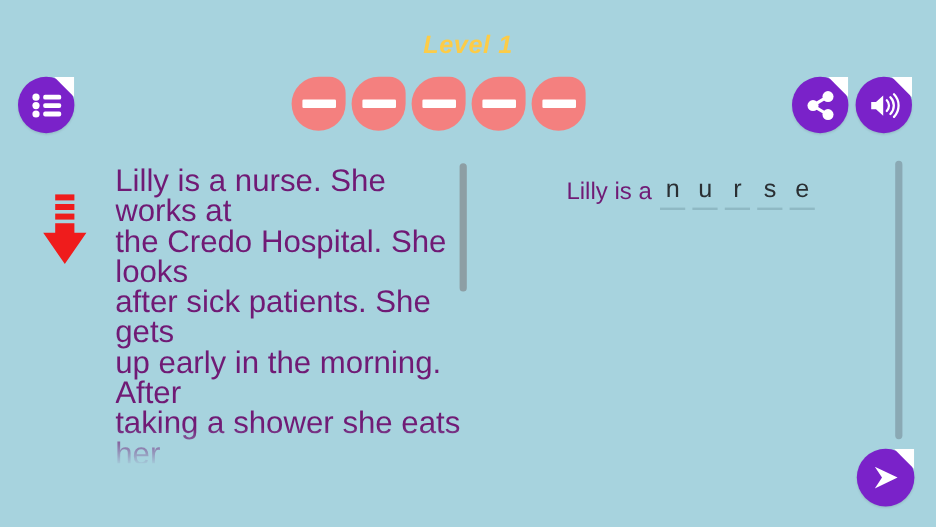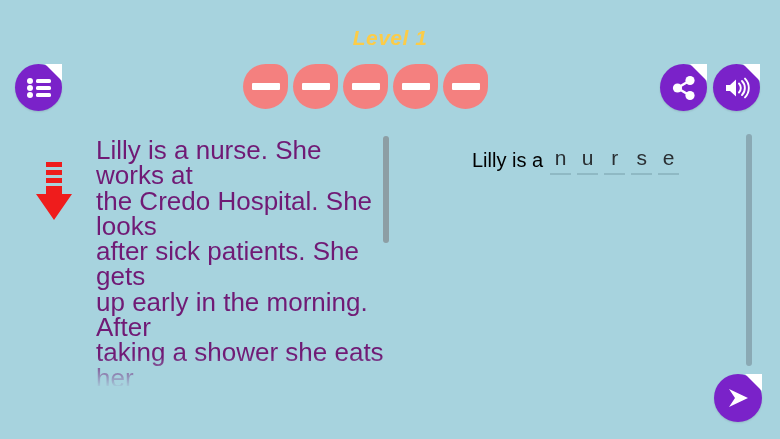--- a/index.html
+++ b/index.html
@@ -144,21 +144,21 @@
   
   #answer-area {
     position: absolute;
     left: 472px;
     top: 145px;
     display: flex;
     align-items: flex-end;
   }
   #answer-prompt {
     font-size: 20px;
-    color: #000000;
+    color: #701a75;
     padding-bottom: 3px;
     white-space: nowrap;
   }
   #answer-slots {
     display: flex;
     gap: 4px;
     margin-left: 6px;
   }
   .slot {
     width: 23px;

